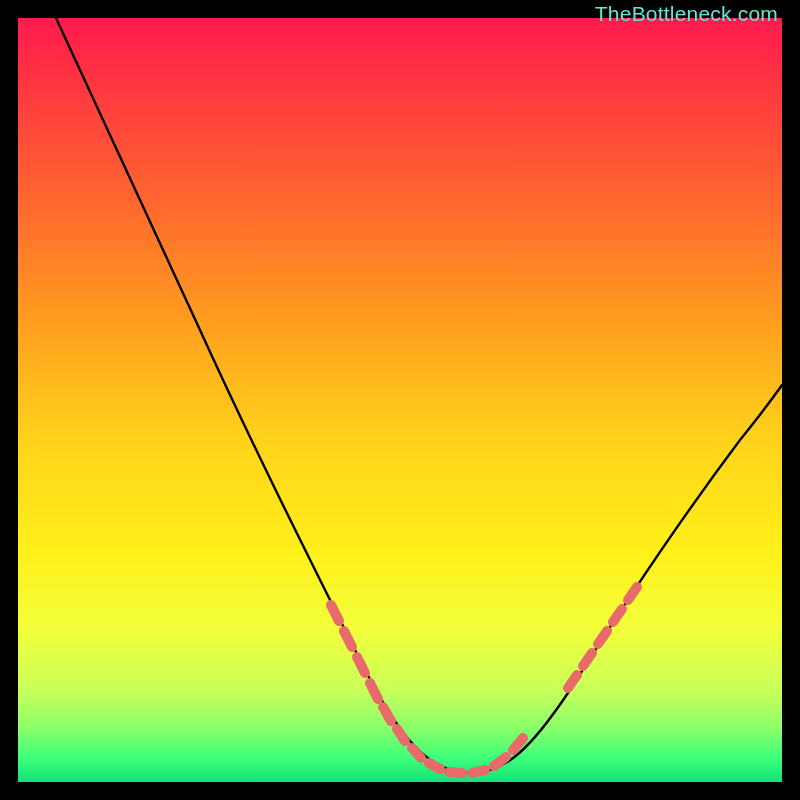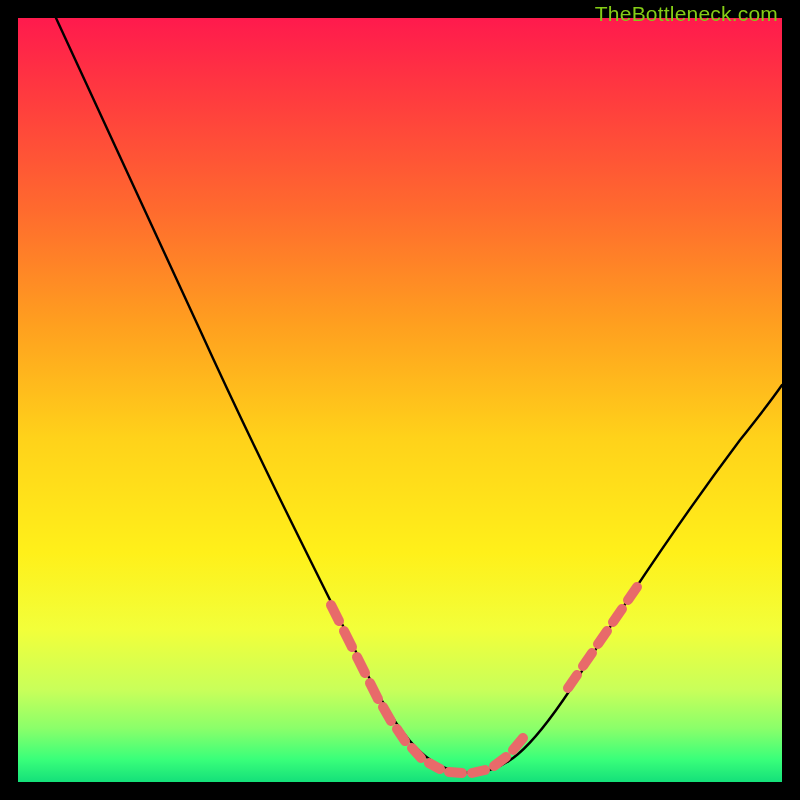--- a/index.html
+++ b/index.html
@@ -28,21 +28,21 @@
       #f2ff3a 80%,
       #c8ff5a 88%,
       #8aff6a 93%,
       #3aff7a 97%,
       #14e07a 100%);
   }
   .watermark {
     position: absolute;
     top: 2px;
     right: 22px;
-    color: #84cc16;
+    color: #5eead4;
     font-size: 21px;
     letter-spacing: 0.2px;
     font-weight: 500;
   }
   svg {
     position: absolute;
     left: 0;
     top: 0;
   }
 </style>

